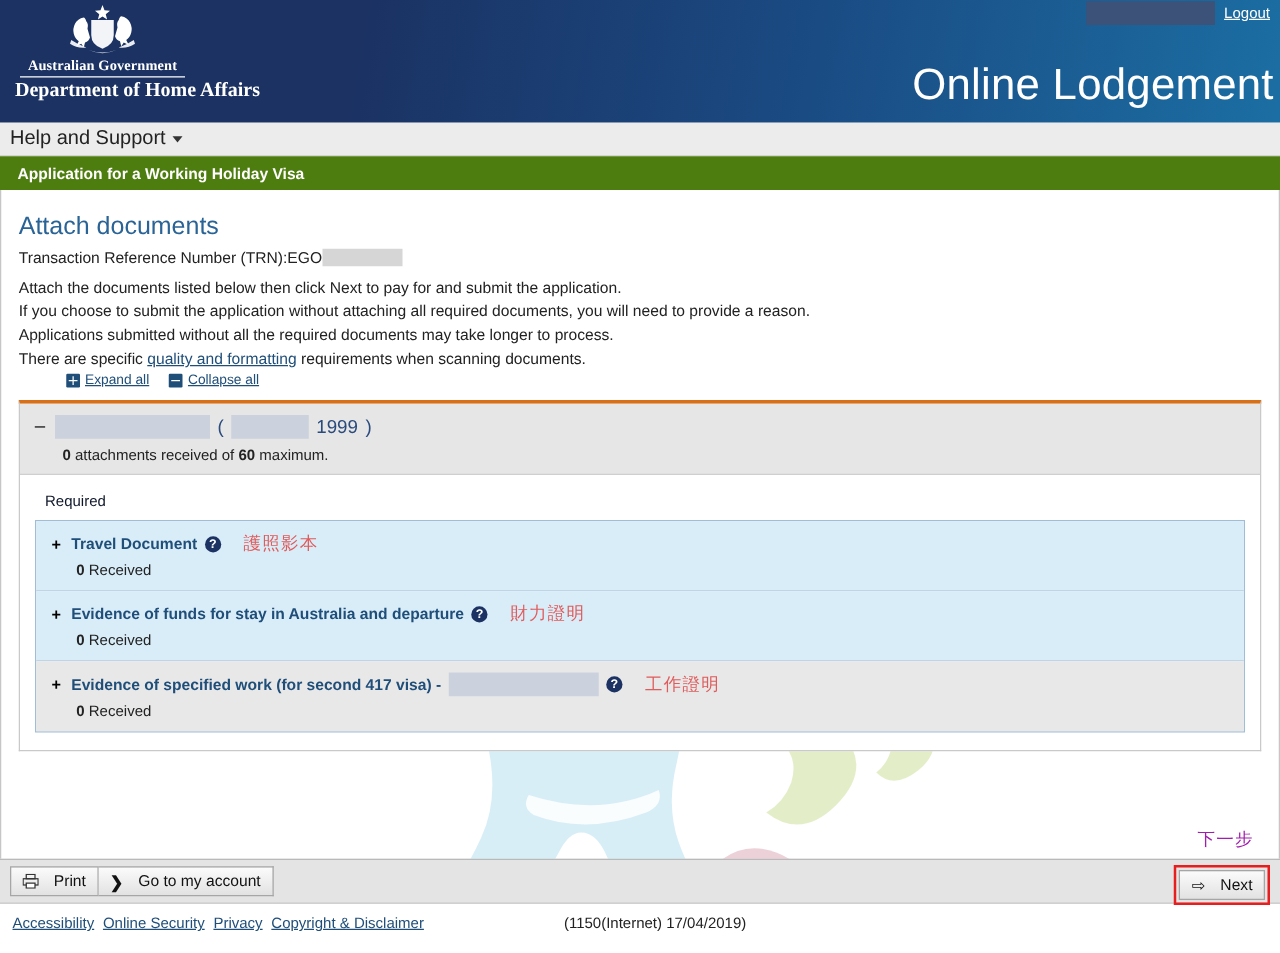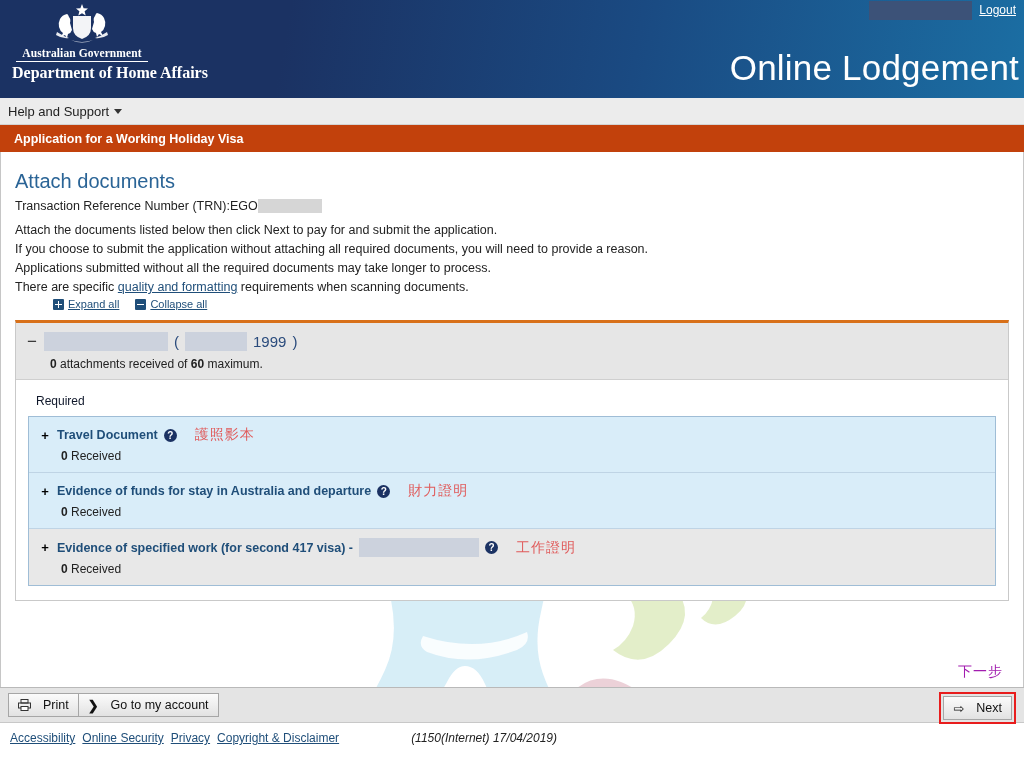--- a/index.html
+++ b/index.html
@@ -81,40 +81,40 @@
   
   .help-bar {
     height: 27px;
     background: #ececec;
     border-bottom: 1px solid #d3d3d3;
     display: flex;
     align-items: center;
     padding-left: 4px;
   }
   .help-bar .menu-item {
-    font-size: 13px;
+    font-size: 16px;
     color: #222222;
     cursor: pointer;
     display: flex;
     align-items: center;
     gap: 5px;
     padding: 2px 4px;
   }
   .caret-down {
     width: 0; height: 0;
     border-left: 4px solid transparent;
     border-right: 4px solid transparent;
     border-top: 5px solid #333333;
     display: inline-block;
   }
 
   
   .app-title-bar {
     height: 27px;
-    background: #c2410c;
+    background: #4d7c0f;
     color: #ffffff;
     display: flex;
     align-items: center;
     padding-left: 14px;
     font-size: 12.5px;
     font-weight: bold;
   }
 
   
   .content-frame {
@@ -359,23 +359,22 @@
     padding: 0 10px;
     font-size: 12px;
   }
   .footer-links { display: flex; gap: 7px; }
   .footer-links a {
     color: #1f4e79;
     text-decoration: underline;
     cursor: pointer;
   }
   .footer-stamp {
-    margin-left: 72px;
+    margin-left: 112px;
     color: #222;
-    font-style: italic;
   }
 </style>
 </head>
 <body>
 
 <div id="page">
 
   <div class="top-header">
 
     <div class="logout-bar">

